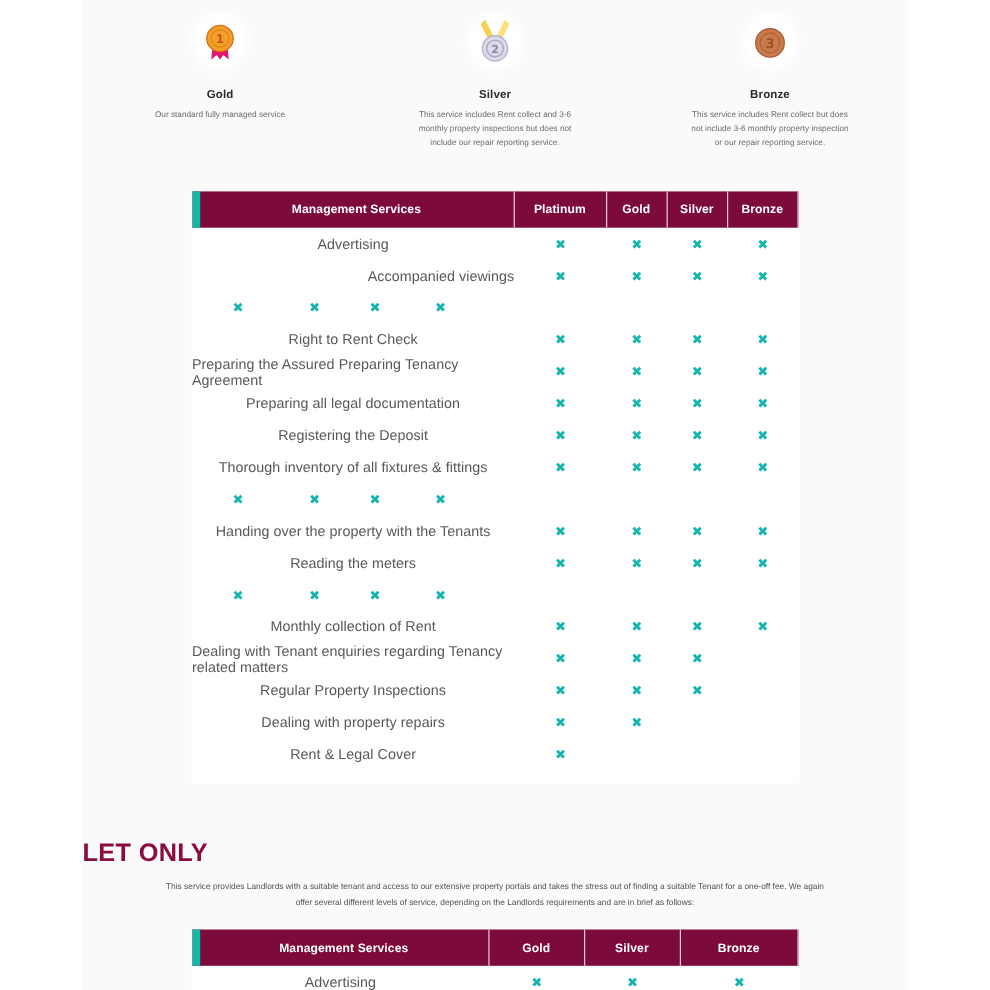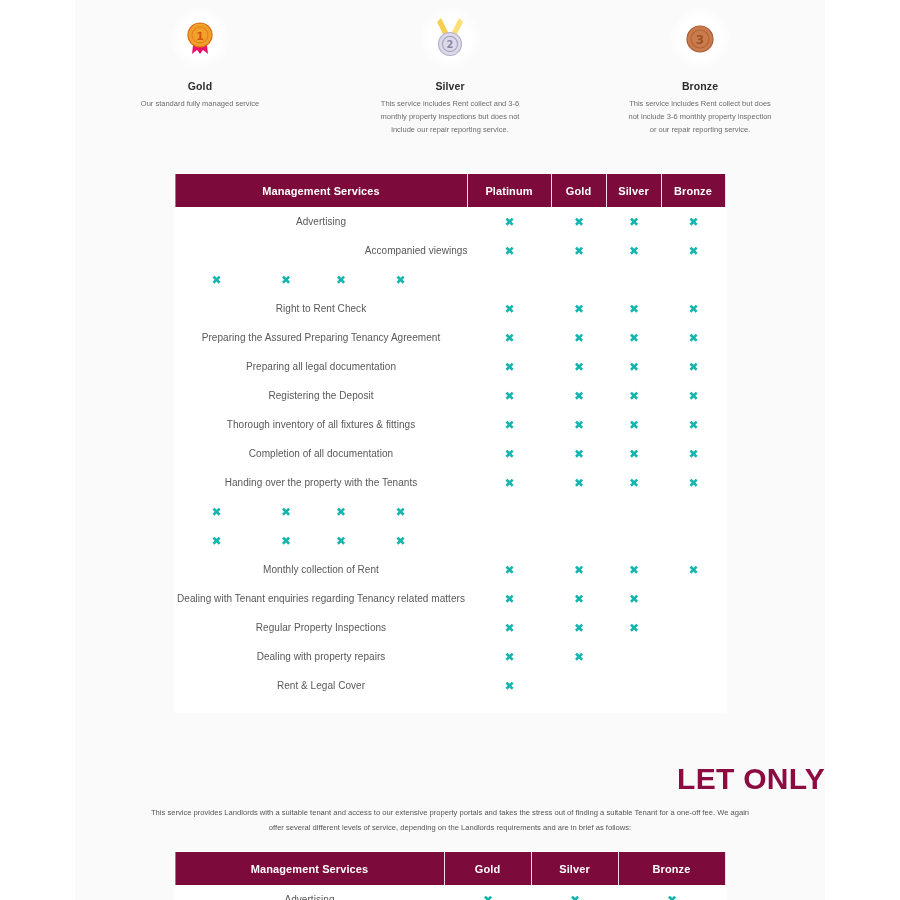--- a/index.html
+++ b/index.html
@@ -79,57 +79,57 @@
     color: #ffffff;
     font-size: 11px;
     font-weight: bold;
     display: flex;
     align-items: center;
     justify-content: center;
     border-right: 1px solid #f7d9e6;
     box-sizing: border-box;
     letter-spacing: .1px;
   }
-  .thead .th:first-child { border-left: 1px solid #14b8a6; }
+  .thead .th:first-child { border-left: 7px solid #14b8a6; }
   .thead .th:last-child { border-right: 1px solid #f7d9e6; }
 
   .trow {
     display: flex;
     height: 29px;
     align-items: center;
   }
   .trow .td {
     display: flex;
     align-items: center;
     justify-content: center;
     box-sizing: border-box;
     height: 100%;
   }
   .svc-label {
-    font-size: 10px;
+    font-size: 13px;
     color: #58585a;
     letter-spacing: .05px;
   }
   .xmark {
     color: #13b5ae;
     font-size: 12px;
     font-weight: bold;
     line-height: 1;
     font-family: "DejaVu Sans", sans-serif;
   }
   .xmark.off { visibility: hidden; }
 
   .table-pad-bottom { height: 12px; background: #ffffff; }
 
   
   .section-gap { height: 50px; }
   .let-title {
-    text-align: right;
+    text-align: left;
     color: #8c0c42;
-    font-size: 30px;
+    font-size: 23px;
     font-weight: bold;
     letter-spacing: .3px;
   }
   .let-desc {
     text-align: center;
     font-size: 7.6px;
     color: #545456;
     line-height: 1.9;
     width: 600px;
     margin: 10px auto 0 auto;
@@ -324,23 +324,20 @@
             <span class="xmark">✖</span>
           </div>
           <div class="td" style="width: 55px;">
             <span class="xmark">✖</span>
           </div>
           <div class="td" style="width: 64px;">
             <span class="xmark">✖</span>
           </div>
         </div>
         <div class="trow">
-          <div class="td" style="width: 293px;">
-            <span class="svc-label">Completion of all documentation</span>
-          </div>
           <div class="td" style="width: 84px;">
             <span class="xmark">✖</span>
           </div>
           <div class="td" style="width: 55px;">
             <span class="xmark">✖</span>
           </div>
           <div class="td" style="width: 55px;">
             <span class="xmark">✖</span>
           </div>
           <div class="td" style="width: 64px;">
@@ -358,20 +355,23 @@
             <span class="xmark">✖</span>
           </div>
           <div class="td" style="width: 55px;">
             <span class="xmark">✖</span>
           </div>
           <div class="td" style="width: 64px;">
             <span class="xmark">✖</span>
           </div>
         </div>
         <div class="trow">
+          <div class="td" style="width: 293px;">
+            <span class="svc-label">Reading the meters</span>
+          </div>
           <div class="td" style="width: 84px;">
             <span class="xmark">✖</span>
           </div>
           <div class="td" style="width: 55px;">
             <span class="xmark">✖</span>
           </div>
           <div class="td" style="width: 55px;">
             <span class="xmark">✖</span>
           </div>
           <div class="td" style="width: 64px;">

